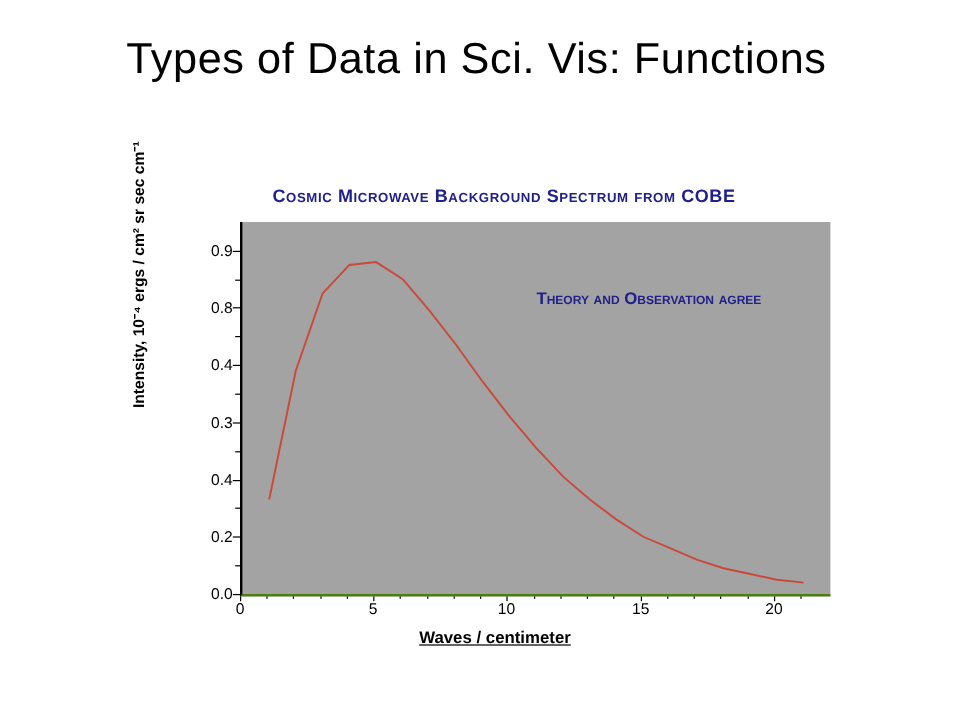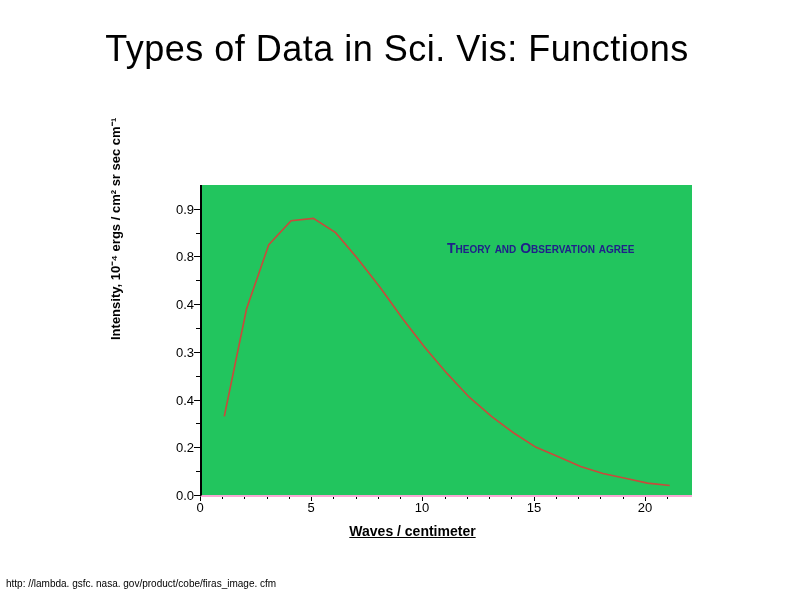--- a/index.html
+++ b/index.html
@@ -45,22 +45,22 @@
     color: #20208a;
     font-variant: small-caps;
     letter-spacing: 0.5px;
   }
   .plot-area {
     position: absolute;
     left: 70px;
     top: 30px;
     width: 490px;
     height: 310px;
-    background: #22c55e;
-    border-bottom: 2px solid #f9a8d4;
+    background: #a3a3a3;
+    border-bottom: 2px solid #4d7c0f;
     border-left: 2px solid #000;
   }
   .annotation {
     position: absolute;
     font-size: 14px;
     font-weight: bold;
     color: #20208a;
     font-variant: small-caps;
   }
   .x-tick {
@@ -148,20 +148,21 @@
 </style>
 </head>
 <body>
 
 <div class="slide">
 
   <div class="title">Types of Data in Sci. Vis: Functions</div>
 
   <div class="chart-wrap">
 
+    <div class="chart-title">Cosmic Microwave Background Spectrum from COBE</div>
 
     <div class="y-label">Intensity, 10⁻⁴ ergs / cm² sr sec cm⁻¹</div>
 
     <div class="y-tick" style="top:340px">0.0</div>
     <div class="y-tick" style="top:292px">0.2</div>
     <div class="y-tick" style="top:245px">0.4</div>
     <div class="y-tick" style="top:197px">0.3</div>
     <div class="y-tick" style="top:149px">0.4</div>
     <div class="y-tick" style="top:101px">0.8</div>
     <div class="y-tick" style="top:54px">0.9</div>
@@ -213,14 +214,13 @@
 
     <div class="plot-area">
       <svg class="curve" viewBox="0 0 490 310" preserveAspectRatio="none">
         <path id="series-path" fill="none" stroke-width="1.6" stroke="#c94a3b" d="M22.3 231.3 L44.5 124.0 L66.8 59.6 L89.1 35.8 L111.4 33.4 L133.6 47.7 L155.9 73.9 L178.2 102.5 L200.5 133.5 L222.7 162.2 L245.0 188.4 L267.3 212.2 L289.5 231.3 L311.8 248.0 L334.1 262.3 L356.4 271.8 L378.6 281.4 L400.9 288.5 L423.2 293.3 L445.5 298.1 L467.7 300.5"></path>
       </svg>
       <div class="annotation" style="left:245px; top:55px;">Theory and Observation agree</div>
     </div>
 
   </div>
 
-  <div class="source">http: //lambda. gsfc. nasa. gov/product/cobe/firas_image. cfm</div>
 </div>
 
 </body></html>

